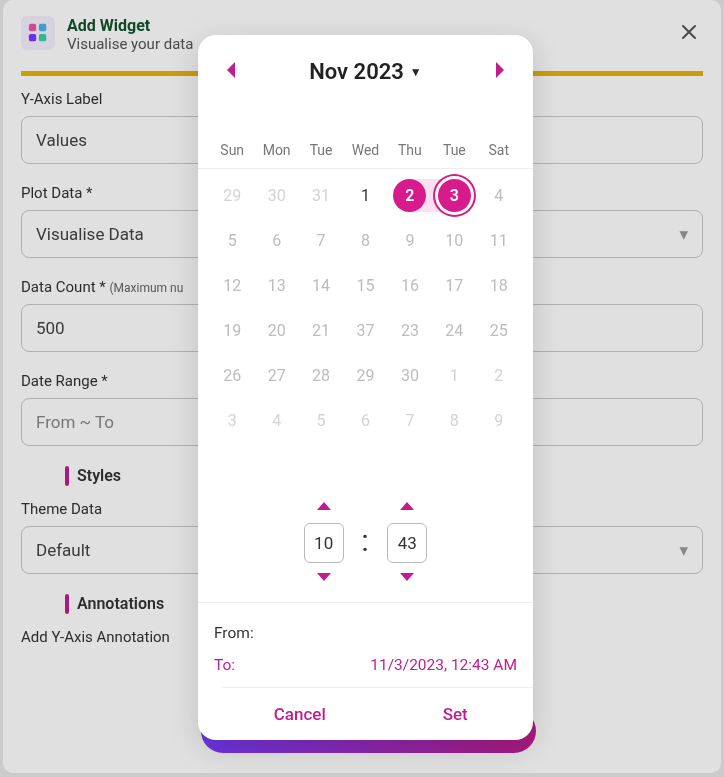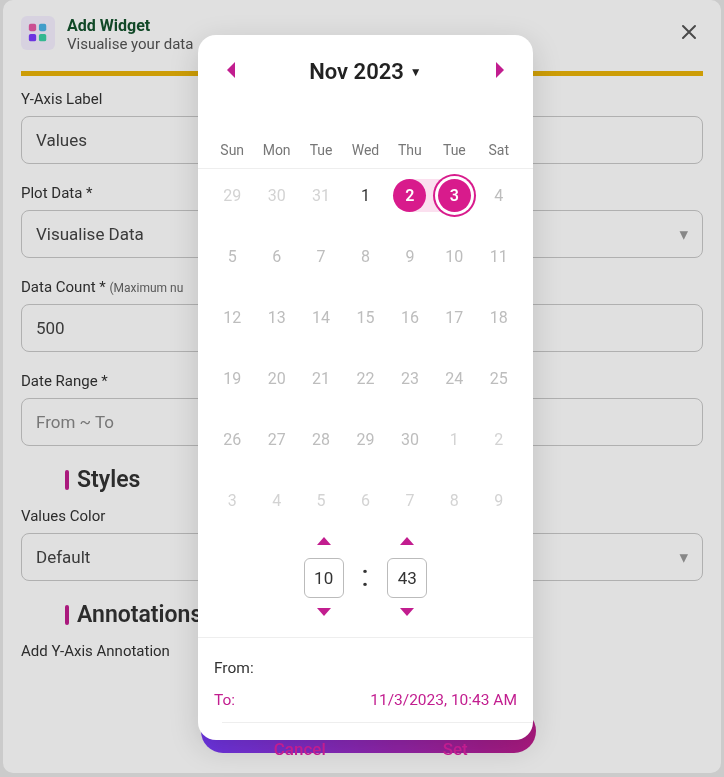--- a/index.html
+++ b/index.html
@@ -12,39 +12,39 @@
     .bg-icon{width:34px;height:34px;background:#f5f0ff;border-radius:6px;display:flex;align-items:center;justify-content:center;font-size:18px;}
     .bg-title-wrap{flex:1;}
     .bg-title{font-size:16px;font-weight:700;color:#14532d;}
     .bg-sub{font-size:15px;color:#555;}
     .close-x{font-size:22px;color:#555;background:none;border:none;cursor:pointer;padding:4px 6px;}
     .bg-body{border-top:5px solid #eab308;padding-top:14px;}
     .field-label{font-size:15px;color:#333;margin-bottom:8px;}
     .field-label .hint{font-size:12px;color:#666;}
     .input-box,.select-box{width:100%;height:48px;border:1px solid #c9c9c9;border-radius:8px;padding:0 14px;display:flex;align-items:center;justify-content:space-between;margin-bottom:20px;color:#444;font-size:17px;background:#fff;}
     .select-caret{color:#9a9a9a;}
-    .section-heading{display:flex;align-items:center;gap:8px;font-size:23px;font-weight:600;color:#333;margin:6px 0 14px 0;padding-left:44px;}
+    .section-heading{display:flex;gap:8px;font-size:16px;font-weight:600;color:#333;margin:6px 0 14px 0;padding-left:44px;}
     .section-heading::before{content:"";width:4px;height:20px;background:#c21d8f;border-radius:2px;display:inline-block;}
     .confirm-bar{position:absolute;left:198px;bottom:20px;width:335px;height:44px;border-radius:22px;background:linear-gradient(90deg,#7b3cff,#c21d8f);display:flex;align-items:center;justify-content:center;color:#fff;font-size:17px;font-weight:500;}
 
     
     .dim{position:absolute;inset:0;background:rgba(0,0,0,0.12);}
 
     
     .cal{position:absolute;left:198px;top:35px;width:335px;height:705px;background:#fff;border-radius:18px;box-shadow:0 8px 30px rgba(0,0,0,.15);display:flex;flex-direction:column;}
     .cal-header{display:flex;align-items:center;justify-content:space-between;padding:20px 20px 10px 20px;}
     .nav-btn{background:none;border:none;cursor:pointer;padding:6px;}
     .nav-btn svg{width:14px;height:18px;}
     .nav-btn path{fill:#c21d8f;}
     .month-btn{background:none;border:none;cursor:pointer;font-size:22px;font-weight:600;color:#222;display:flex;align-items:center;gap:6px;}
     .month-caret{font-size:12px;color:#222;}
     .dow-row{display:grid;grid-template-columns:repeat(7,1fr);padding:0 12px;margin-top:6px;}
     .dow{ text-align:center;font-size:14px;color:#777;padding:6px 0;margin-top:32px;}
     .cal hr{border:none;border-top:1px solid #eee;margin:4px 0 0 0;}
-    .grid{display:grid;grid-template-columns:repeat(7,1fr);padding:4px 12px 6px 12px;row-gap:16px;}
+    .grid{display:grid;grid-template-columns:repeat(7,1fr);padding:4px 12px 6px 12px;row-gap:0;}
     .day{height:45px;display:flex;align-items:center;justify-content:center;font-size:16px;color:#333;position:relative;cursor:pointer;}
     .day.outside{color:#d3d3d3;}
     .day.muted{color:#bdbdbd;}
     .range-bg{position:absolute;left:0;right:0;top:6px;bottom:6px;background:#fbe0ef;}
     .range-bg.start{left:50%;border-radius:0;}
     .range-bg.end{right:50%;}
     .day .circle{position:absolute;width:33px;height:33px;border-radius:50%;}
     .day.sel-start .circle{background:#d81b8c;}
     .day.sel-end .circle{background:#d81b8c;box-shadow:0 0 0 3px #fff,0 0 0 5px #d81b8c;}
     .day.sel-start .num,.day.sel-end .num{color:#fff;font-weight:600;}
@@ -113,21 +113,21 @@
       </div>
 
     <div class="field-label">Date Range *</div>
     <div class="input-box" style="color:#888">
         <span>From ~ To</span>
       </div>
 
     <div class="section-heading">
         <span>Styles</span>
       </div>
-    <div class="field-label">Values Color</div>
+    <div class="field-label">Theme Data</div>
     <div class="select-box">
       <span>Default</span>
       <span class="select-caret">▾</span>
     </div>
 
     <div class="section-heading">
         <span>Annotations</span>
       </div>
     <div class="field-label">Add Y-Axis Annotation</div>
   </div>
@@ -238,21 +238,21 @@
       <div class="day muted">
         <span class="num">19</span>
       </div>
       <div class="day muted">
         <span class="num">20</span>
       </div>
       <div class="day muted">
         <span class="num">21</span>
       </div>
       <div class="day muted">
-        <span class="num">22</span>
+        <span class="num">37</span>
       </div>
       <div class="day muted">
         <span class="num">23</span>
       </div>
       <div class="day muted">
         <span class="num">24</span>
       </div>
       <div class="day muted">
         <span class="num">25</span>
       </div>
@@ -323,21 +323,21 @@
           </svg></button>
     </div>
   </div>
 
   <div class="range-info">
     <div class="range-line">
       <span class="label">From:</span>
     </div>
     <div class="range-line to">
       <span class="label">To:</span>
-      <span class="val">11/3/2023, 10:43 AM</span>
+      <span class="val">11/3/2023, 12:43 AM</span>
     </div>
   </div>
 
   <div class="cal-actions">
     <button>Cancel</button>
     <button>Set</button>
   </div>
 </div>
 
 </body></html>

